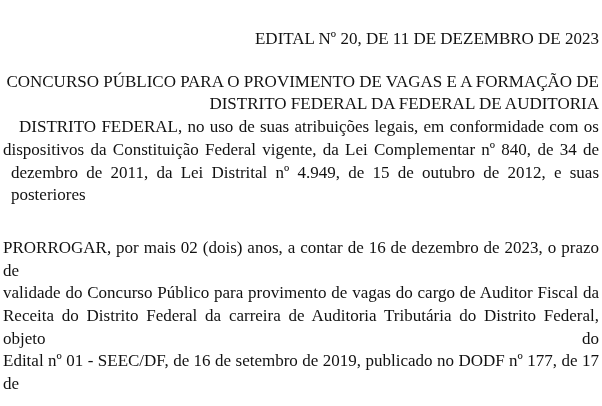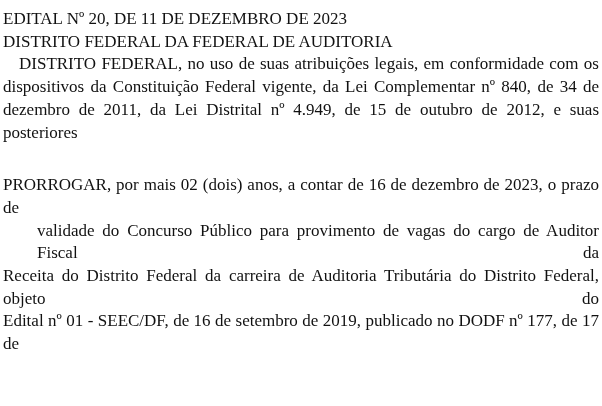--- a/index.html
+++ b/index.html
@@ -6,43 +6,44 @@
   body { width: 602px; height: 406px; overflow: hidden; }
   .doc {
     position: relative;
     width: 596px;
     padding: 8px 3px 0 3px;
     font-family: "Liberation Serif", "DejaVu Serif", serif;
     font-size: 17px;
     line-height: 22.7px;
     color: #111111;
   }
-  .center { text-align: left; }
+  .center { text-align: right; margin-top: 20px; }
   .just-last { text-align: justify; text-align-last: left; }
   p { margin: 0; }
   .line { display: block; }
   .title { letter-spacing: 0; }
   .secretary { word-spacing: 2px; }
 </style>
 </head>
 <body>
 
 <div class="doc">
   <p class="center title">EDITAL Nº 20, DE 11 DE DEZEMBRO DE 2023</p>
   <div class="center">
+    <span class="line">CONCURSO PÚBLICO PARA O PROVIMENTO DE VAGAS E A FORMAÇÃO DE</span>
     <span class="line">DISTRITO FEDERAL DA FEDERAL DE AUDITORIA</span>
   </div>
 
   <div>
     <span class="line just-last" style="text-align-last: justify; margin-left: 16px;">DISTRITO FEDERAL, no uso de suas atribuições legais, em conformidade com os</span>
     <span class="line just-last" style="text-align-last: justify;">dispositivos da Constituição Federal vigente, da Lei Complementar nº 840, de 34 de</span>
-    <span class="line just-last" style="text-align-last: justify;">dezembro de 2011, da Lei Distrital nº 4.949, de 15 de outubro de 2012, e suas posteriores</span>
+    <span class="line just-last" style="text-align-last: justify; margin-left: 8px;">dezembro de 2011, da Lei Distrital nº 4.949, de 15 de outubro de 2012, e suas posteriores</span>
   </div>
 
   <div>
     <span class="line" style="text-align: justify; text-align-last: justify; margin-top: 30px;">PRORROGAR, por mais 02 (dois) anos, a contar de 16 de dezembro de 2023, o prazo de</span>
-    <span class="line" style="text-align: justify; text-align-last: justify; margin-left: 34px;">validade do Concurso Público para provimento de vagas do cargo de Auditor Fiscal da</span>
+    <span class="line" style="text-align: justify; text-align-last: justify;">validade do Concurso Público para provimento de vagas do cargo de Auditor Fiscal da</span>
     <span class="line" style="text-align: justify; text-align-last: justify;">Receita do Distrito Federal da carreira de Auditoria Tributária do Distrito Federal, objeto do</span>
     <span class="line" style="text-align: justify; text-align-last: justify;">Edital nº 01 - SEEC/DF, de 16 de setembro de 2019, publicado no DODF nº 177, de 17 de</span>
 
   </div>
 
 </div>
 
 </body></html>

